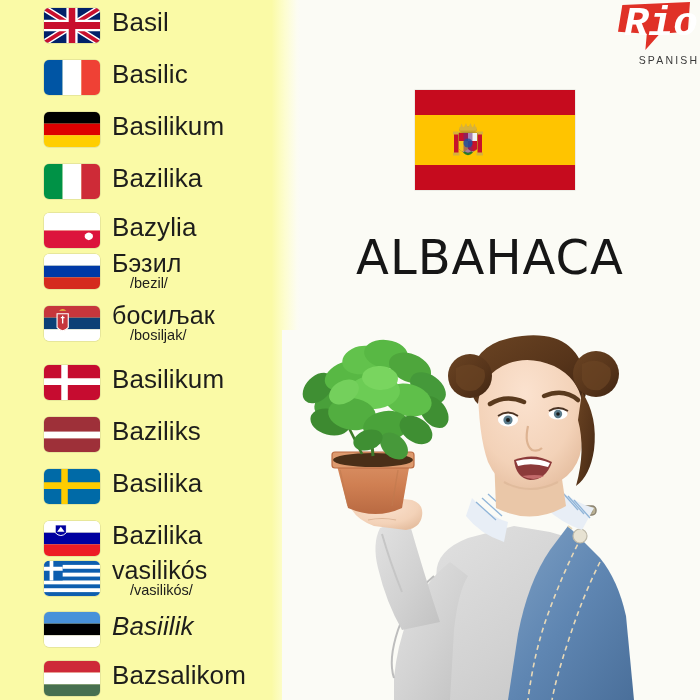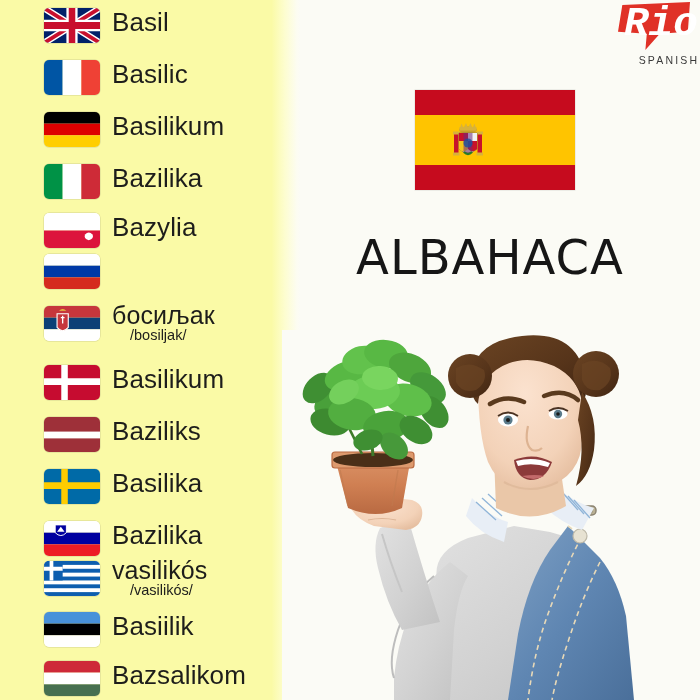--- a/index.html
+++ b/index.html
@@ -429,20 +429,24 @@
     </div>
 
     <div class="row has-pron" style="top:250px;">
       <div class="flag">
         <svg class="fl" viewBox="0 0 60 36" preserveAspectRatio="none">
           <rect width="60" height="12" fill="#fff"></rect>
           <rect y="12" width="60" height="12" fill="#0039A6"></rect>
           <rect y="24" width="60" height="12" fill="#D52B1E"></rect>
         </svg>
       </div>
+      <div class="word-wrap">
+        <div class="word">Бэзил</div>
+        <div class="pron">/bezil/</div>
+      </div>
     </div>
 
     <div class="row has-pron" style="top:302px;">
       <div class="flag">
         <svg class="fl" viewBox="0 0 60 36" preserveAspectRatio="none">
           <rect width="60" height="12" fill="#C6363C"></rect>
           <rect y="12" width="60" height="12" fill="#0C4076"></rect>
           <rect y="24" width="60" height="12" fill="#fff"></rect>
           <path d="M14 8 h12 v14 q-6 7-12 0 z" fill="#C6363C" stroke="#fff" stroke-width="1.2"></path>
           <path d="M16 5 q4-4 8 0 z" fill="#E7C33C"></path>
@@ -518,21 +522,21 @@
           <rect width="20" height="20" fill="#0D5EAF"></rect>
           <path d="M8 0 V20 M0 8 H20" stroke="#fff" stroke-width="4"></path>
         </svg>
       </div>
       <div class="word-wrap">
         <div class="word">vasilikós</div>
         <div class="pron">/vasilikós/</div>
       </div>
     </div>
 
-    <div class="row" style="top:608px;">
+    <div class="row" style="top:608px;font-style:italic;">
       <div class="flag">
         <svg class="fl" viewBox="0 0 60 36" preserveAspectRatio="none">
           <rect width="60" height="12" fill="#4891D9"></rect>
           <rect y="12" width="60" height="12" fill="#000"></rect>
           <rect y="24" width="60" height="12" fill="#fff"></rect>
         </svg>
       </div>
       <div class="word-wrap">
         <div class="word">Basiilik</div>
       </div>

